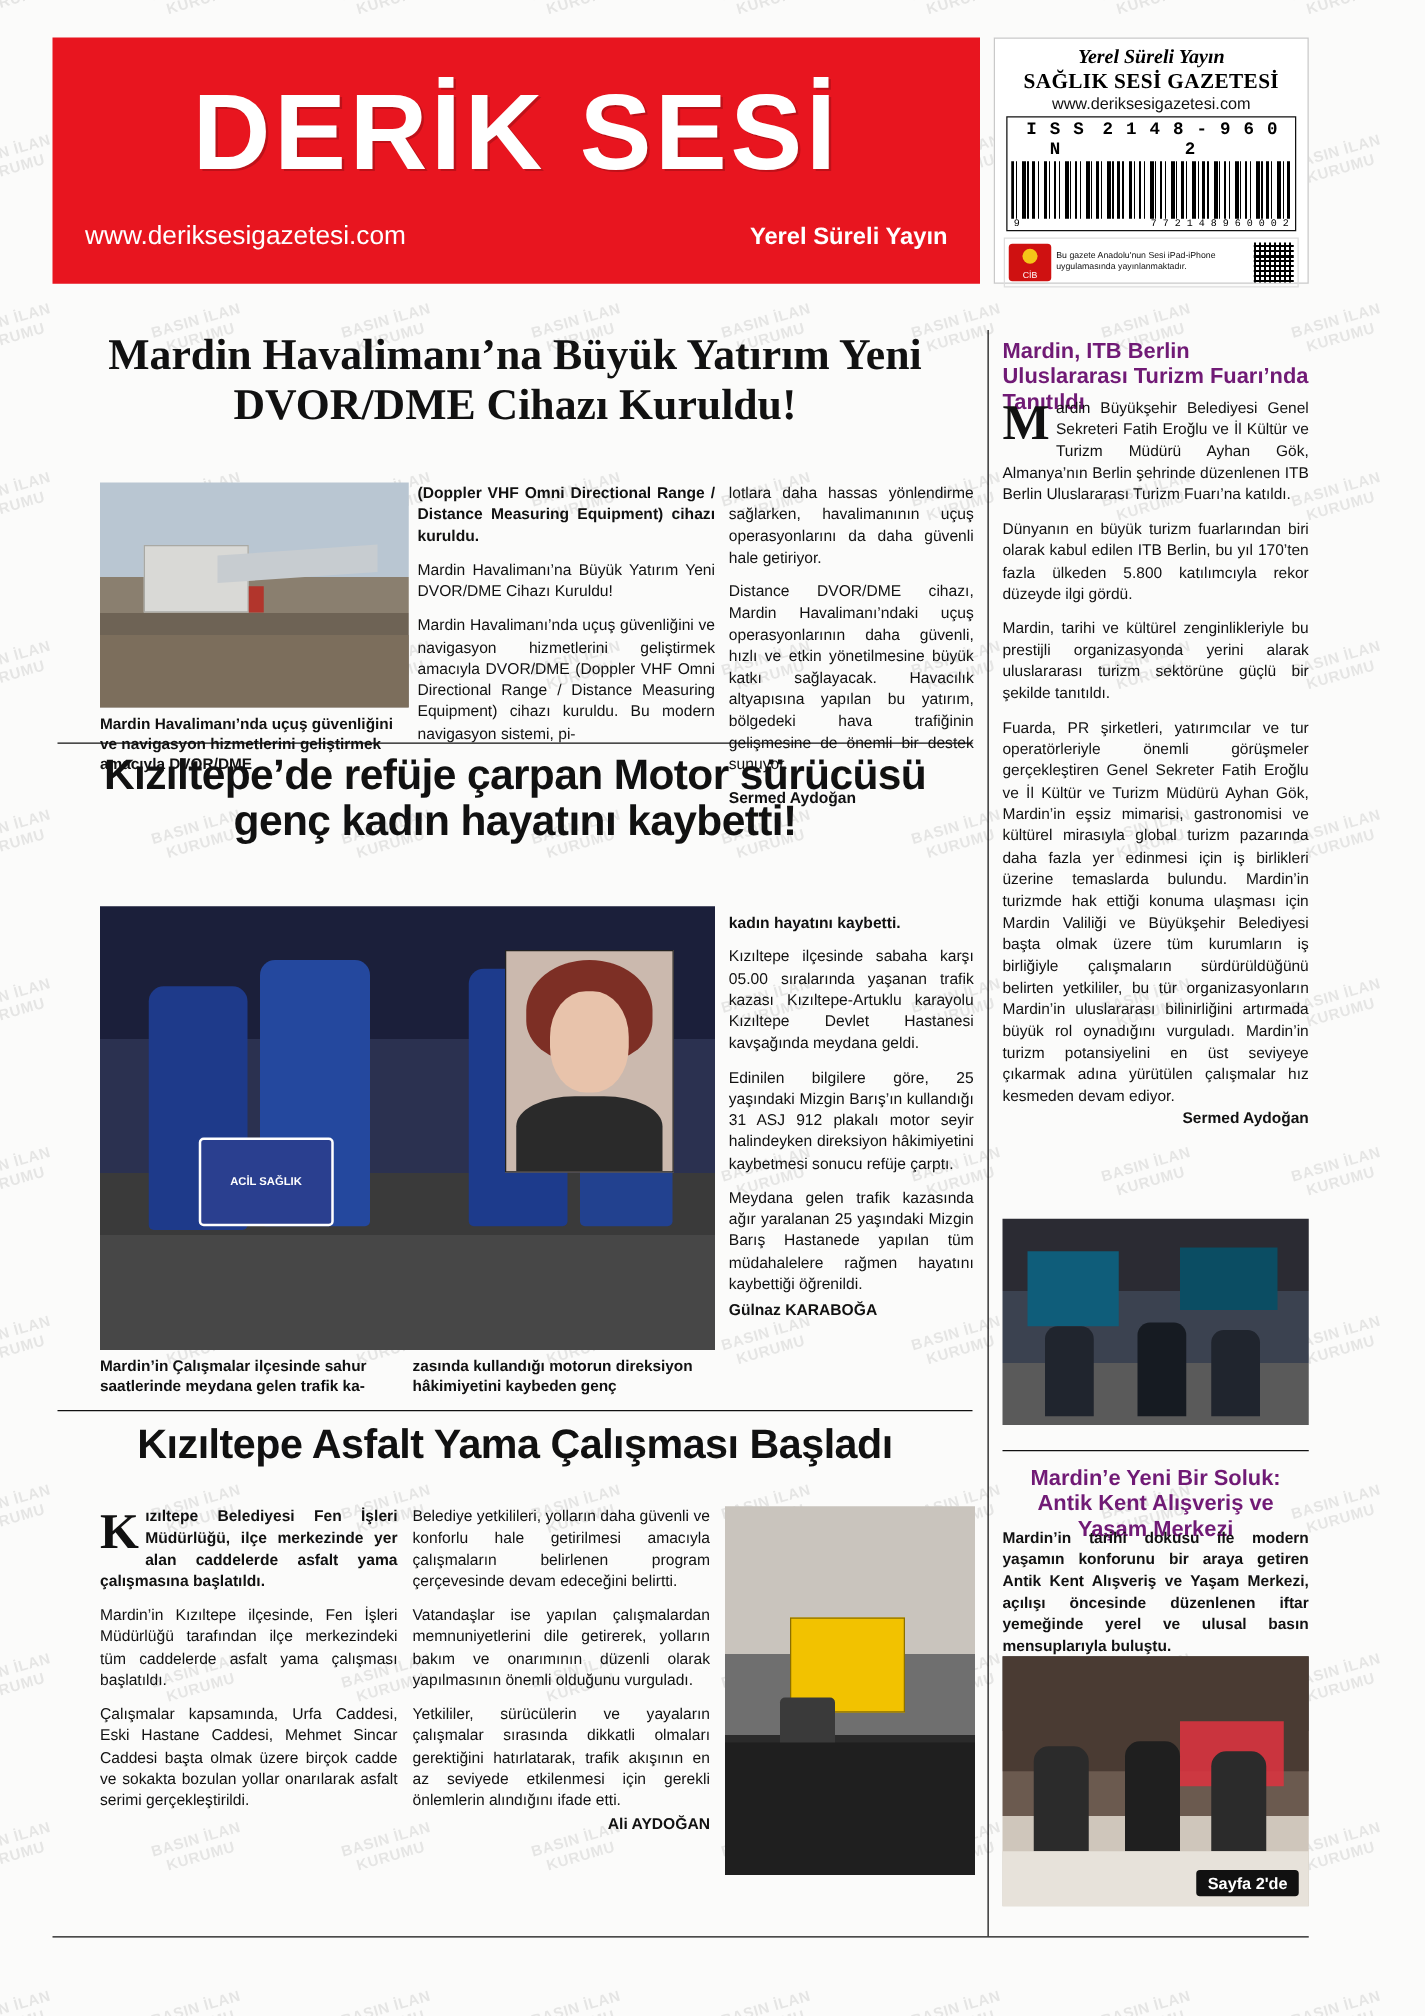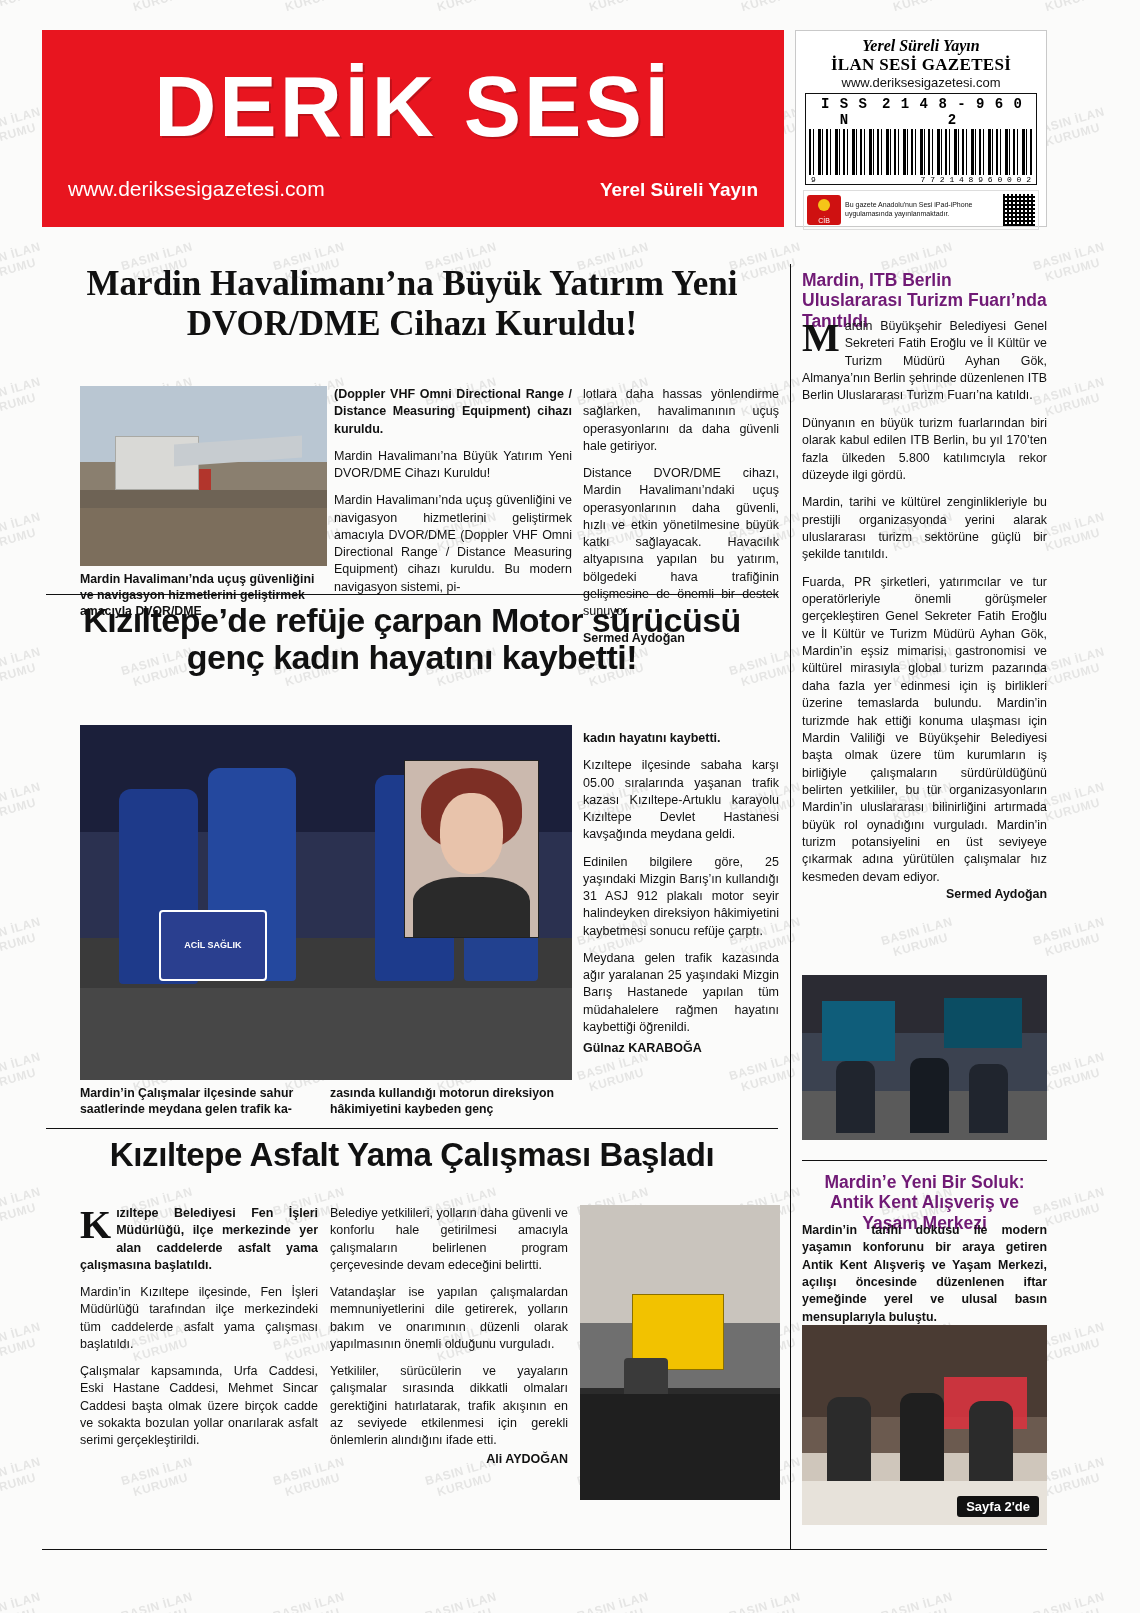--- a/index.html
+++ b/index.html
@@ -433,21 +433,21 @@
   <div class="masthead">
     <div class="masthead-title">DERİK SESİ</div>
     <div class="masthead-sub">
       <span class="masthead-url">www.deriksesigazetesi.com</span>
       <span class="masthead-tag">Yerel Süreli Yayın</span>
     </div>
   </div>
 
   <div class="topright">
     <div class="tr-l1">Yerel Süreli Yayın</div>
-    <div class="tr-l2">İLAN SESİ GAZETESİ</div>
+    <div class="tr-l2">SAĞLIK SESİ GAZETESİ</div>
     <div class="tr-l3">www.deriksesigazetesi.com</div>
     <div class="barcode-box">
       <div class="issn-line">
         <span>I S S N</span>
         <span>2 1 4 8 - 9 6 0 2</span>
       </div>
       <div class="bars"></div>
       <div class="bar-digits">
         <span>9</span>
         <span>7 7 2 1 4 8 9 6 0 0 0 2</span>

